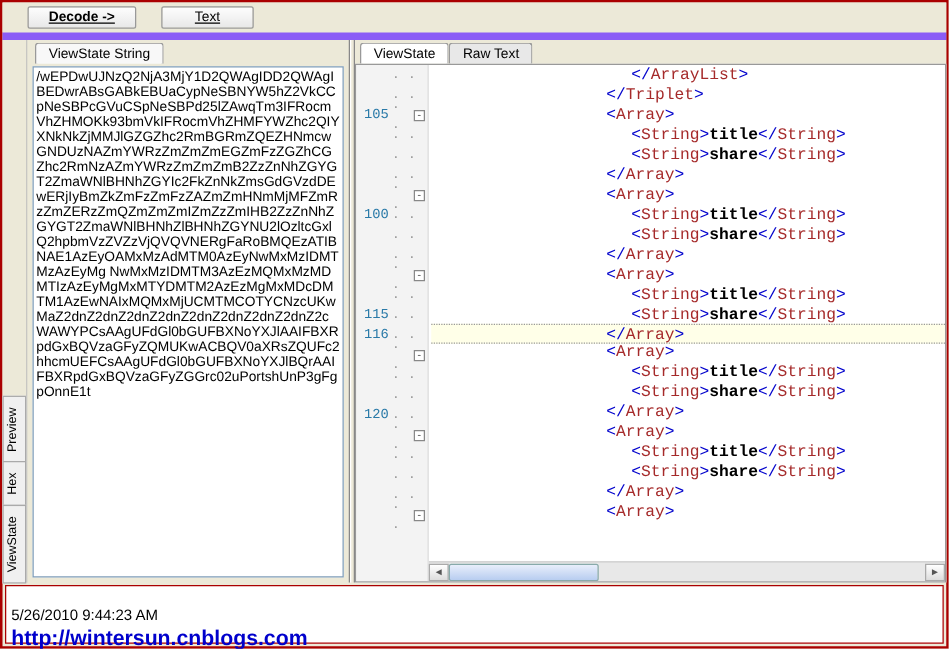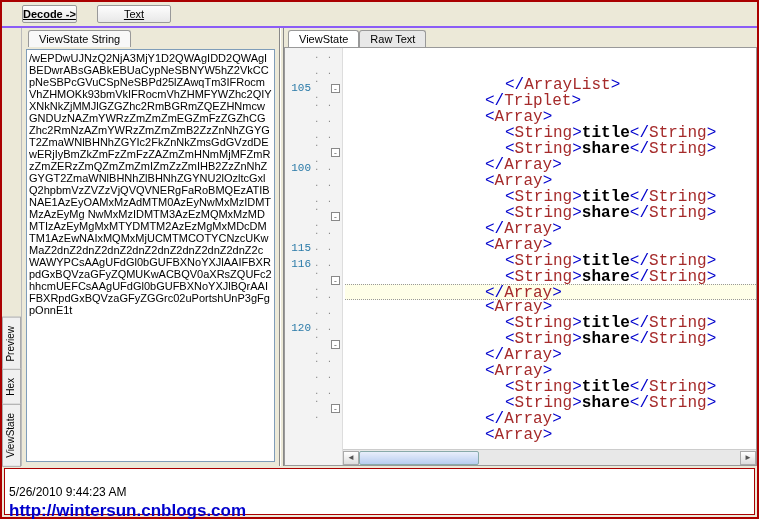--- a/index.html
+++ b/index.html
@@ -27,26 +27,26 @@
     background: #ece9d8;
   }
   .btn {
     border: 1px solid #999;
     background: linear-gradient(#fdfdfd,#e8e8e8);
     padding: 2px 20px;
     font-size: 11px;
     cursor: pointer;
     border-radius: 2px;
   }
-  .btn.primary { font-weight: bold; text-decoration: underline; padding: 2px 0;}
+  .btn.primary { font-weight: bold; text-decoration: underline; padding: 2px 16px;}
   .btn.clear { text-decoration: underline; padding: 2px 26px;}
   .main {
     display: flex;
     height: 440px;
-    border-top: 2px solid #8b5cf6;
+    border-top: 6px solid #8b5cf6;
   }
   .side-tabs {
     width: 20px;
     display: flex;
     flex-direction: column;
     justify-content: flex-end;
     background: #ece9d8;
     border-right: 1px solid #bbb;
   }
   .side-tab {
@@ -159,26 +159,25 @@
     margin-left: 2px;
     font-size: 8px;
     line-height: 7px;
     text-align: center;
     color: #444;
     display:inline-block;
   }
   .code {
     flex: 1;
     font-family: "Courier New", monospace;
-    font-size: 16px;
+    font-size: 13px;
     overflow-x: auto;
     overflow-y: hidden;
     white-space: pre;
     padding-left: 2px;
-    margin-top: 29px;
   }
   .cline { height: 16px; line-height: 16px; }
   .cline.sel { background: #ffffe8; border: 1px dotted #999; border-left:none; border-right:none; margin:-1px 0;}
   .t-punct { color: #0000cc; }
   .t-name  { color: #a52a2a; }
   .t-text  { color: #000; font-weight: bold; }
   .indent0 { padding-left: 140px; }
   .indent0b{ padding-left: 160px; }
   .bottom-bar {
     position: absolute;

